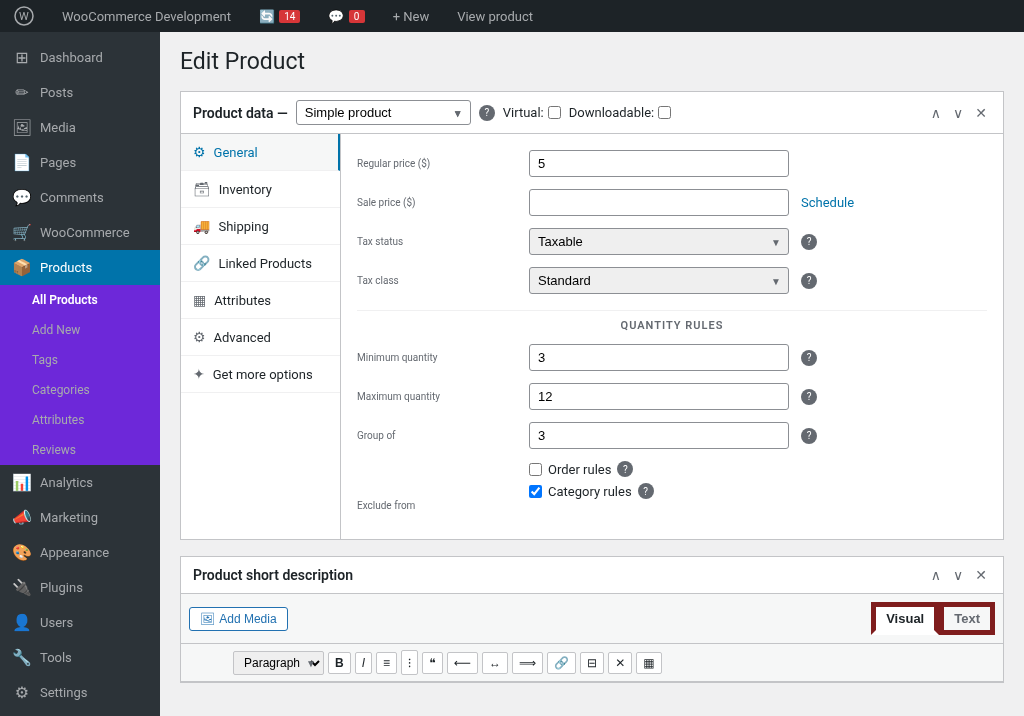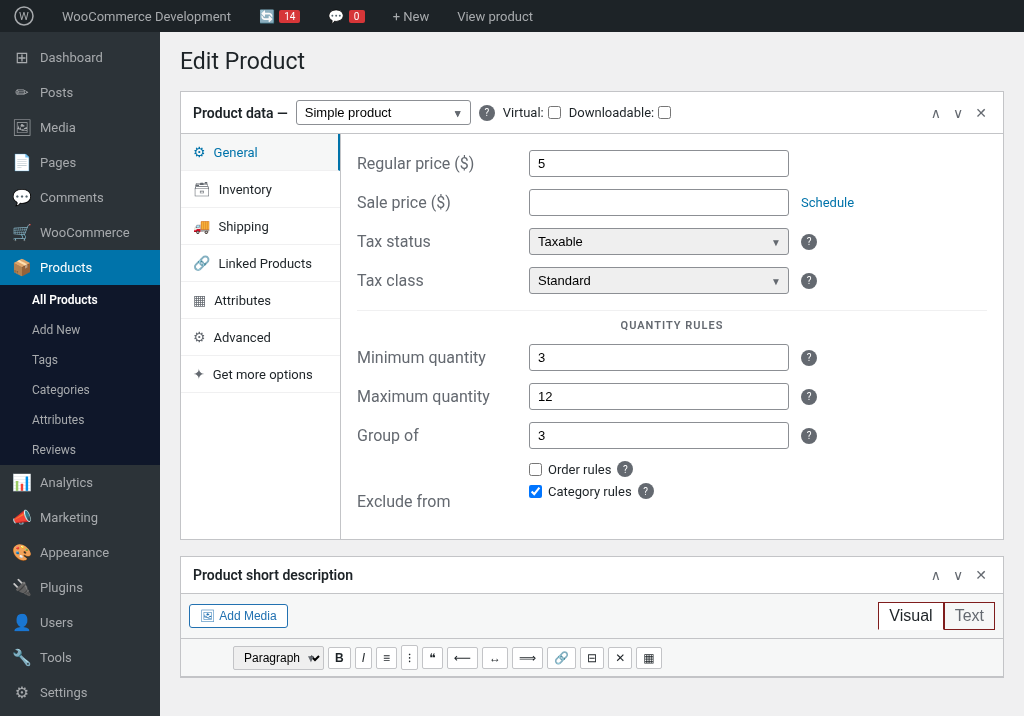--- a/index.html
+++ b/index.html
@@ -45,21 +45,21 @@
       display: flex; align-items: center; gap: 8px;
       padding: 8px 12px;
       cursor: pointer;
       font-size: 13px;
       color: #a7aaad;
       text-decoration: none;
     }
     .sidebar-item.active { background: #0073aa; color: #fff; }
     .sidebar-item .icon { font-size: 16px; width: 20px; text-align: center; }
 
-    .sidebar-submenu { background: #0f172a; }
+    .sidebar-submenu { background: #6d28d9; }
     .sidebar-submenu .sidebar-item { padding-left: 32px; font-size: 12px; }
     .sidebar-submenu .sidebar-item.active { background: transparent; color: #fff; font-weight: 600; }
 
     
     .main-content { flex: 1; padding: 16px 20px; background: #f0f0f1; overflow-y: auto; }
     .page-title { font-size: 23px; font-weight: 400; color: #1d2327; margin-bottom: 16px; }
 
     
     .postbox { background: #fff; border: 1px solid #c3c4c7; margin-bottom: 16px; }
     .postbox-header {
@@ -92,21 +92,21 @@
     }
     .product-tab.active { background: #f6f7f7; border-right: 2px solid #0073aa; color: #0073aa; }
     .product-tab .tab-icon { font-size: 14px; color: #646970; }
     .product-tab.active .tab-icon { color: #0073aa; }
 
     
     .product-fields { flex: 1; padding: 16px; }
     .field-row {
       display: flex; align-items: center; margin-bottom: 12px; gap: 12px;
     }
-    .field-label { width: 160px; color: #646970; font-size: 16px; flex-shrink: 0; }
+    .field-label { width: 160px; color: #646970; font-size: 10px; flex-shrink: 0; }
     .field-input {
       flex: 1; max-width: 260px; padding: 5px 8px;
       border: 1px solid #8c8f94; border-radius: 3px; font-size: 13px;
     }
     .field-link { color: #0073aa; text-decoration: none; font-size: 13px; }
     .select-field-wrapper { position: relative; flex: 1; max-width: 260px; }
     .select-field-wrapper::after {
       content: "▼"; position: absolute; right: 8px; top: 50%;
       transform: translateY(-50%); pointer-events: none; font-size: 10px; color: #646970;
     }
@@ -133,22 +133,22 @@
       padding: 6px 8px; border-bottom: 1px solid #c3c4c7;
       background: #f6f7f7;
     }
     .editor-btn {
       padding: 3px 6px; border: 1px solid #c3c4c7; background: #fff;
       cursor: pointer; font-size: 12px; border-radius: 2px;
       color: #1d2327;
     }
     .editor-tabs { display: flex; margin-left: auto; }
     .editor-tab {
-      padding: 4px 10px; border: 1px solid #7f1d1d; background: #f6f7f7;
-      cursor: pointer; font-size: 16px; color: #646970;
+      padding: 4px 10px; border: 5px solid #7f1d1d; background: #f6f7f7;
+      cursor: pointer; font-size: 13px; color: #646970; font-weight: bold;
     }
     .editor-tab.active { background: #fff; color: #1d2327; border-bottom-color: #fff; }
     .editor-add-media {
       display: flex; align-items: center; gap: 4px;
       padding: 4px 10px; border: 1px solid #2271b1; background: #fff;
       color: #2271b1; cursor: pointer; font-size: 12px; border-radius: 3px;
       margin-right: auto;
     }
     .editor-header {
       display: flex; align-items: center; padding: 8px;

